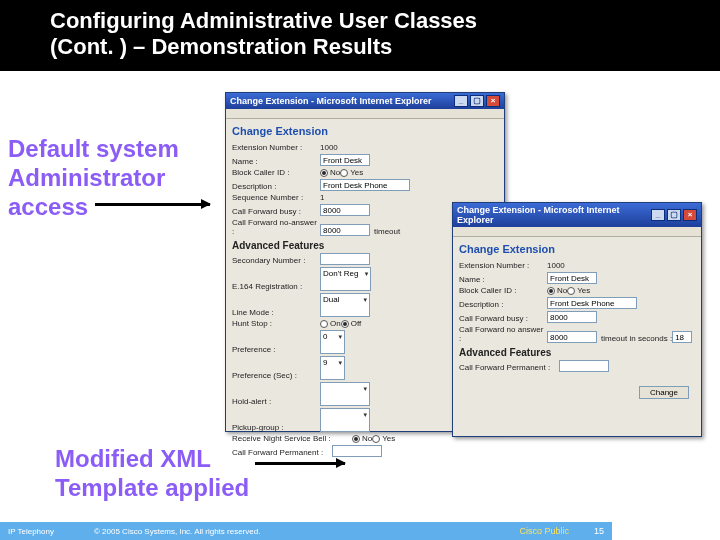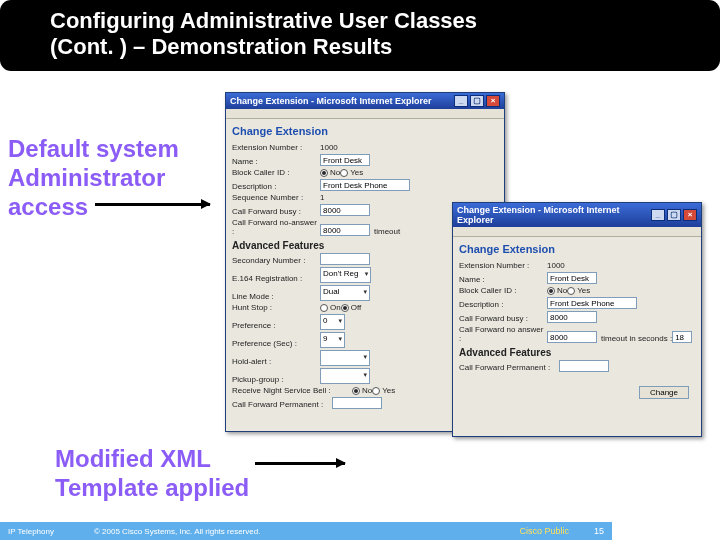--- a/index.html
+++ b/index.html
@@ -1,17 +1,17 @@
 <!DOCTYPE html>
 <html><head>
 <meta charset="utf-8">
 <style>
   * { box-sizing: border-box; margin: 0; padding: 0; }
   body { width: 720px; height: 540px; background: #fff; font-family: Arial, Helvetica, sans-serif; position: relative; overflow: hidden; }
-  .title-bar { background: #000; color: #fff; padding: 8px 50px 10px 50px; font-size: 22px; font-weight: bold; line-height: 1.2; position: relative; border-radius: 11px; }
+  .title-bar { background: #000; color: #fff; padding: 8px 50px 10px 50px; font-size: 22px; font-weight: bold; line-height: 1.2; position: relative; }
   .annot { position: absolute; font-weight: bold; font-size: 24px; line-height: 1.2; color: #8b5cf6; }
   .annot1 { left: 8px; top: 135px; }
   .annot2 { left: 55px; top: 445px; }
   .arrow { position: absolute; height: 3px; background: #000; }
   .arrow::after { content: ''; position: absolute; right: -1px; top: -4px; width: 0; height: 0; border-left: 10px solid #000; border-top: 5px solid transparent; border-bottom: 5px solid transparent; }
   .arrow1 { left: 95px; top: 203px; width: 115px; }
   .arrow2 { left: 255px; top: 462px; width: 90px; }
   
   .win { position: absolute; background: #eae7de; border: 1px solid #1e3f7a; font-size: 8px; box-shadow: 2px 2px 4px rgba(0,0,0,0.4); }
   .winA { left: 225px; top: 92px; width: 280px; height: 340px; }
@@ -21,21 +21,21 @@
   .ctrlbtn { width: 14px; height: 12px; background: #cdd9f0; border: 1px solid #0b2e7a; font-size: 8px; text-align: center; line-height: 10px; color: #1e3f7a; cursor: pointer; }
   .ctrlbtn.close { background: #d64a3a; color: #fff; }
   .toolbar { background: #e6e2d6; height: 10px; border-bottom: 1px solid #b0ae9e; }
   .pane { padding: 6px 6px; }
   .hdr { color: #1e4fb0; font-weight: bold; font-size: 11px; margin-bottom: 6px; }
   .row { display: flex; align-items: flex-end; margin-bottom: 2px; }
   .lbl { width: 88px; color: #222; font-size: 8px; }
   .winB .lbl { width: 88px; }
   .val { color: #222; font-size: 8px; }
   .inputbox { border: 1px solid #7f9db9; background: #fff; height: 12px; padding: 0 2px; font-size: 8px; line-height: 12px; min-width: 50px; display: inline-block; }
-  .selectbox { border: 1px solid #7f9db9; background: #fff; height: 16px; padding: 0 12px 0 2px; font-size: 8px; line-height: 12px; min-width: 50px; display: inline-block; position: relative; }
+  .selectbox { border: 1px solid #7f9db9; background: #fff; height: 24px; padding: 0 12px 0 2px; font-size: 8px; line-height: 12px; min-width: 50px; display: inline-block; position: relative; }
   .selectbox::after { content: '▾'; position: absolute; right: 2px; top: 0; font-size: 7px; color: #333; }
   .radio { width: 8px; height: 8px; border: 1px solid #555; border-radius: 50%; display: inline-block; background: #fff; vertical-align: middle; margin-right: 2px; position: relative; }
   .radio.checked::after { content: ''; position: absolute; left: 1px; top: 1px; width: 4px; height: 4px; background: #2a2a2a; border-radius: 50%; }
   .subhdr { font-weight: bold; color: #222; font-size: 10px; margin: 4px 0 2px 0; }
   .btn { border: 1px solid #7f9db9; background: #e6e2d6; padding: 1px 10px; font-size: 8px; cursor: pointer; float: right; margin-top: 4px; margin-right: 6px; }
   .extratxt { font-size: 8px; color: #222; margin-left: 4px; }
   
   .footer { position: absolute; left: 0; bottom: 0; width: 612px; background: #5fafec; height: 18px; display: flex; align-items: center; font-size: 8px; color: #fff; padding: 4px 8px; justify-content: space-between; }
   .footer .left { display: flex; gap: 40px; }
   .footer .cp { color: #ffe15a; font-size: 9px; }

